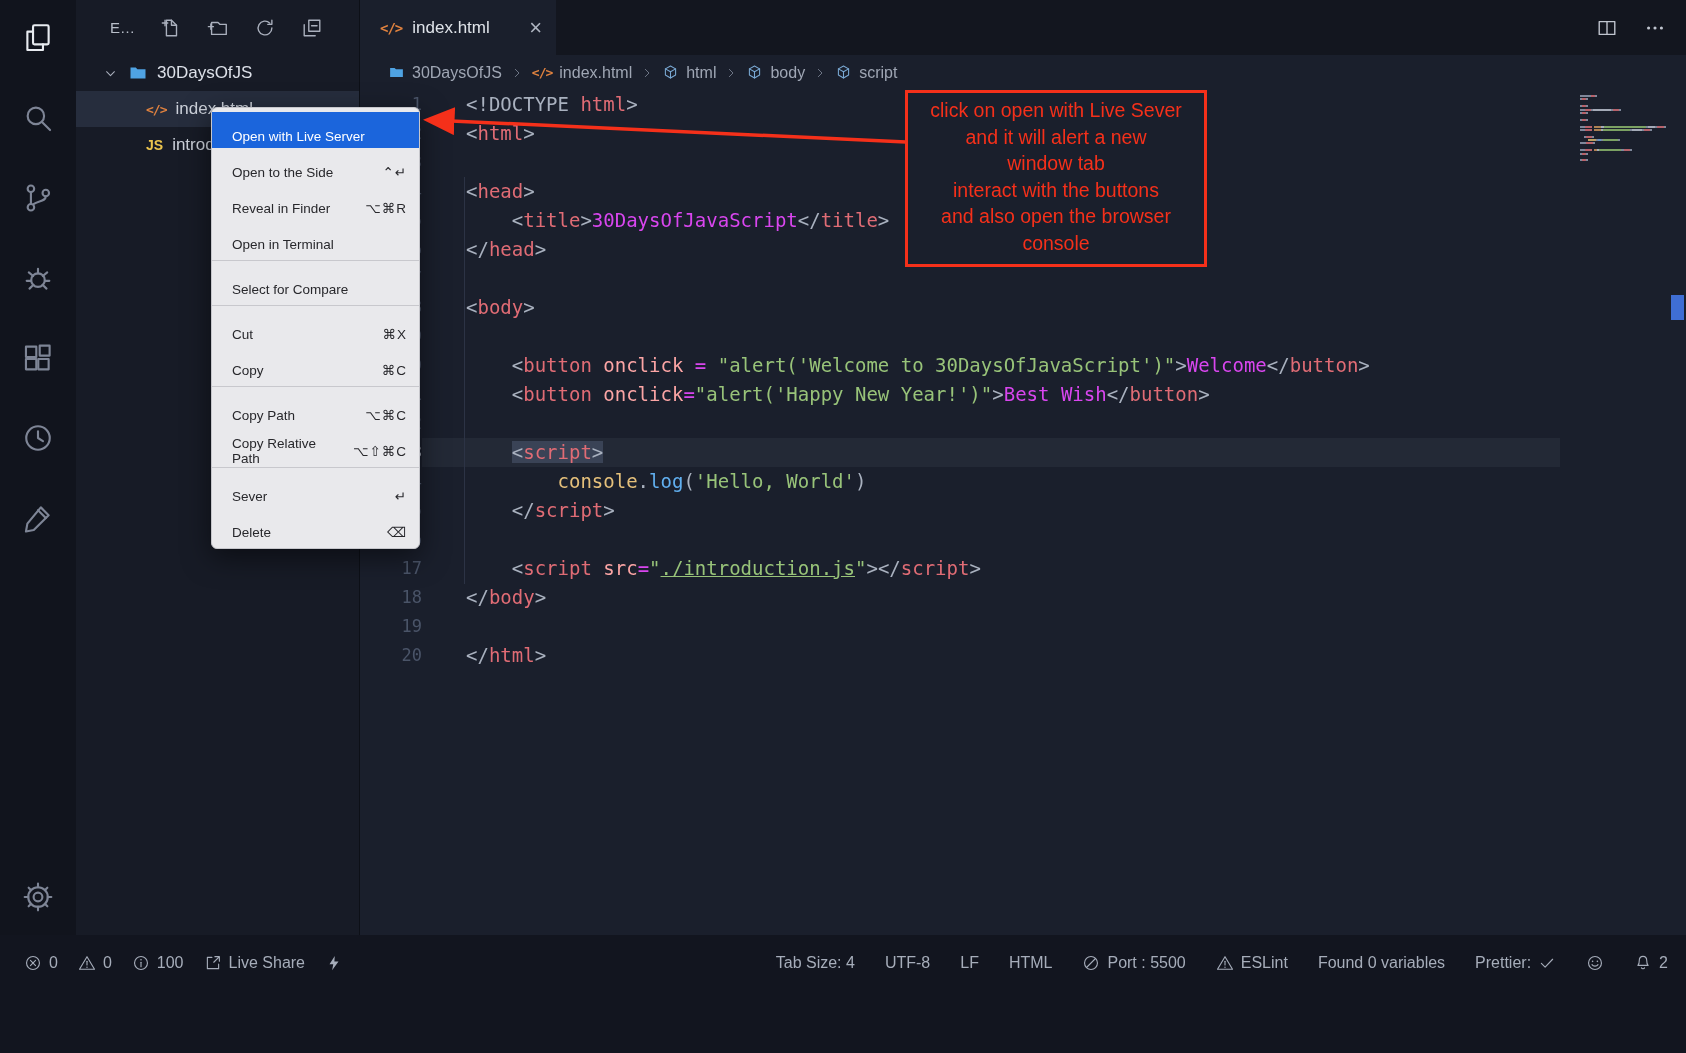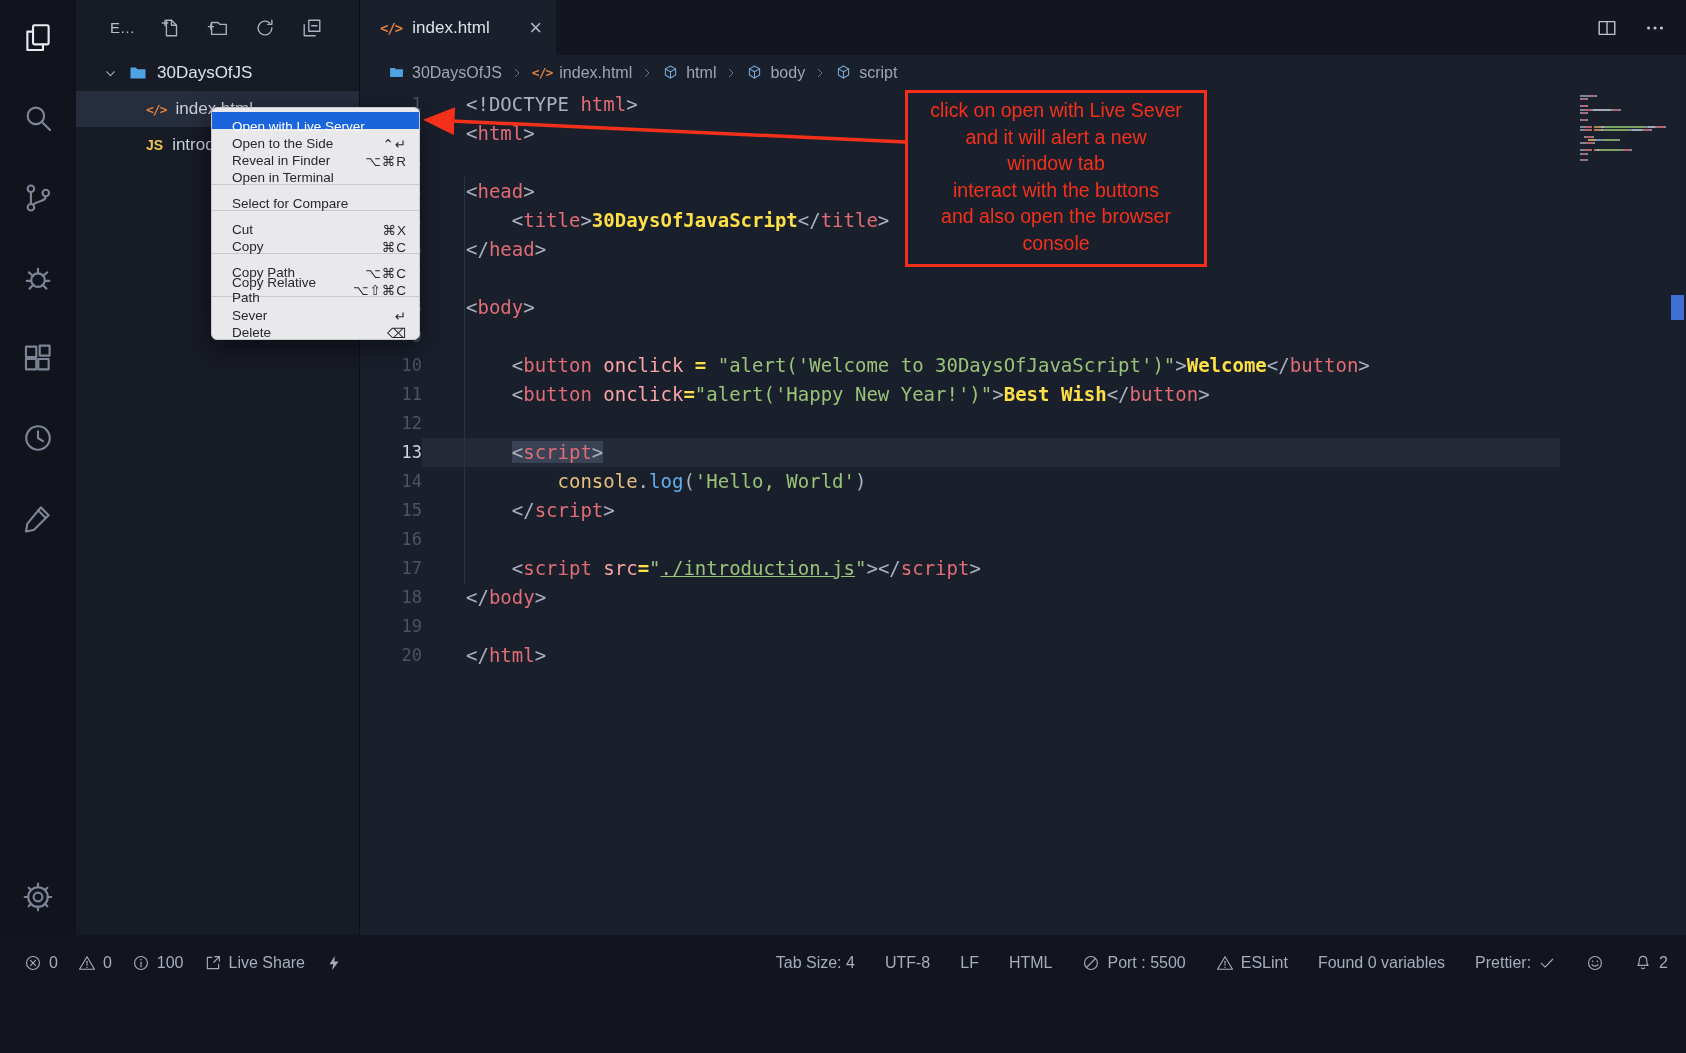--- a/index.html
+++ b/index.html
@@ -50,21 +50,21 @@
   .bc-ico.svg-ico { color:#7aa9d4; }
 
   
   .code-area { position:absolute; left:360px; right:0; top:90px; height:845px; font-family:"DejaVu Sans Mono", monospace; font-size:19px; }
   .code-line { display:flex; height:29px; line-height:29px; white-space:pre; }
   .ln-num { width:62px; text-align:right; color:#4a5468; flex:none; font-size:17px; }
   .ln-text { padding-left:44px; flex:1; margin-right:126px; cursor:text; }
   .code-line.current .ln-text { background:#232936; }
   .code-line.current .ln-num { color:#cdd3df; }
   .tk-p { color:#a9b1bf; } .tk-t { color:#e06c75; } .tk-a { color:#fca5a5; } .tk-s { color:#98c379; }
-  .tk-w { color:#fde047;font-weight:bold; } .tk-v { color:#e5c07b; } .tk-f { color:#61afef; }
+  .tk-w { color:#d946ef; } .tk-v { color:#e5c07b; } .tk-f { color:#61afef; }
   .tk-u { color:#98c379; text-decoration:underline; }
   .tk-sel { background:#3a4356; }
   .indent-guide { position:absolute; left:104px; top:87px; width:1px; height:407px; background:#2c3345; }
   .minimap { position:absolute; top:5px; right:16px; width:90px; opacity:.9; }
   .mm-row { height:2px; margin-bottom:1.4px; display:flex; }
   .mm-row span { height:2px; display:block; }
   .mm-p{background:#8a93a6}.mm-t{background:#c96a72}.mm-a{background:#bd8d58}.mm-s{background:#86b069}
   .mm-w{background:#b3bac7}.mm-v{background:#cdb069}.mm-f{background:#6aa1d8}.mm-u{background:#86b069}
   .mm-x{visibility:hidden}
   .overview-marker { position:absolute; right:2px; top:205px; width:13px; height:25px; background:#3f6ed4; cursor:pointer; }
@@ -73,21 +73,21 @@
   .statusbar { position:absolute; left:0; right:0; top:935px; height:118px; background:#12151f; color:#a6adba; font-size:16px; padding:10px 18px 0 24px; }
   .sb-row { display:flex; align-items:center; height:36px; }
   .sb-left { display:flex; gap:20px; align-items:center; }
   .sb-right { margin-left:auto; display:flex; gap:30px; align-items:center; }
   .sb-item { display:flex; align-items:center; gap:7px; cursor:pointer; white-space:nowrap; }
   .sb-item svg { width:18px; height:18px; }
 
   
   .ctx { position:absolute; left:211px; top:107px; width:209px; background:#e9e9ec; border:1px solid #c6c6cb; border-radius:6px;
     padding:4px 0; box-shadow:0 8px 28px rgba(0,0,0,.5); z-index:50; font-size:13.5px; color:#28282c; }
-  .ctx-item { display:flex; align-items:center; height:17px; padding:12px 12px 0 20px; cursor:pointer; }
+  .ctx-item { display:flex; align-items:center; height:36px; padding:12px 12px 0 20px; cursor:pointer; }
   .ctx-item .lab { flex:1; }
   .ctx-sc { margin-left:14px; white-space:nowrap; letter-spacing:1px; }
   .ctx-item.hl { background:#1b65dc; color:#fff; }
   .ctx-sep { height:1px; background:#c8c8cd; margin:4px 0; }
 
   
   .annotation { position:absolute; left:905px; top:90px; width:302px; padding:4px 6px 8px; border:3px solid #f5301a;
     color:#f5301a; text-align:center; font-size:19.5px; line-height:26.5px; z-index:20; }
   .arrow-svg { position:absolute; left:402px; top:94px; z-index:60; pointer-events:none; }
 </style>

